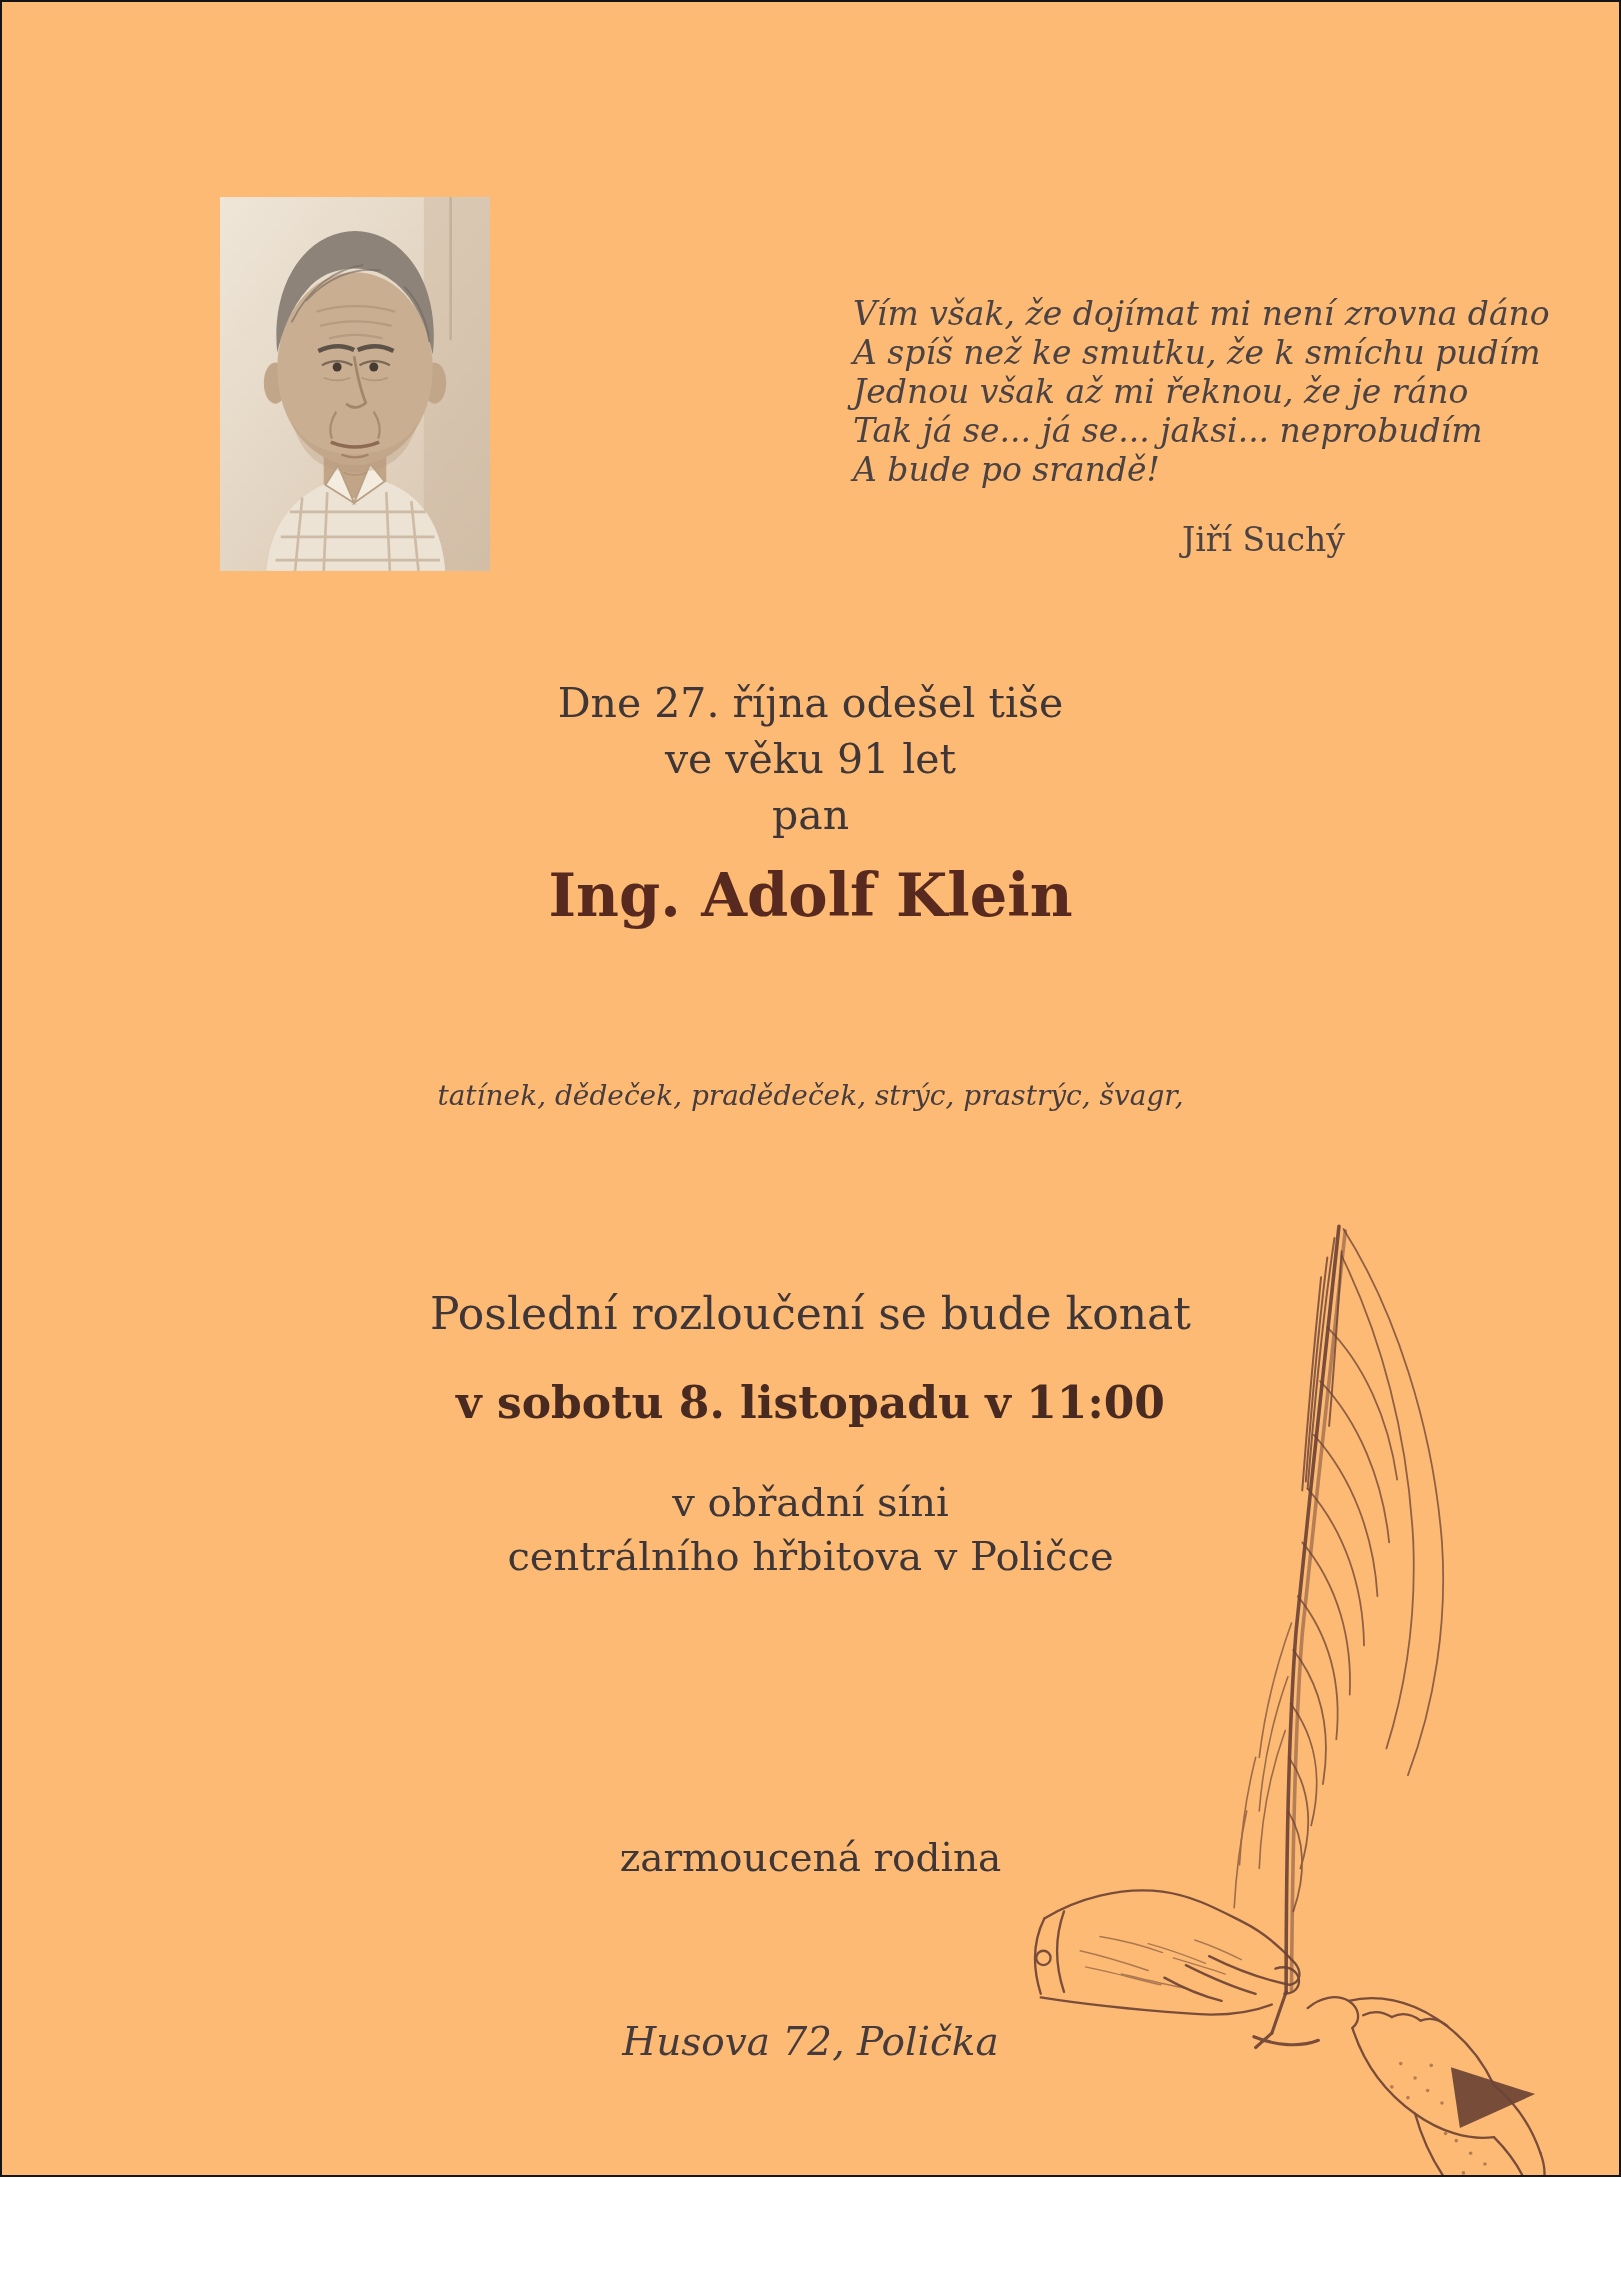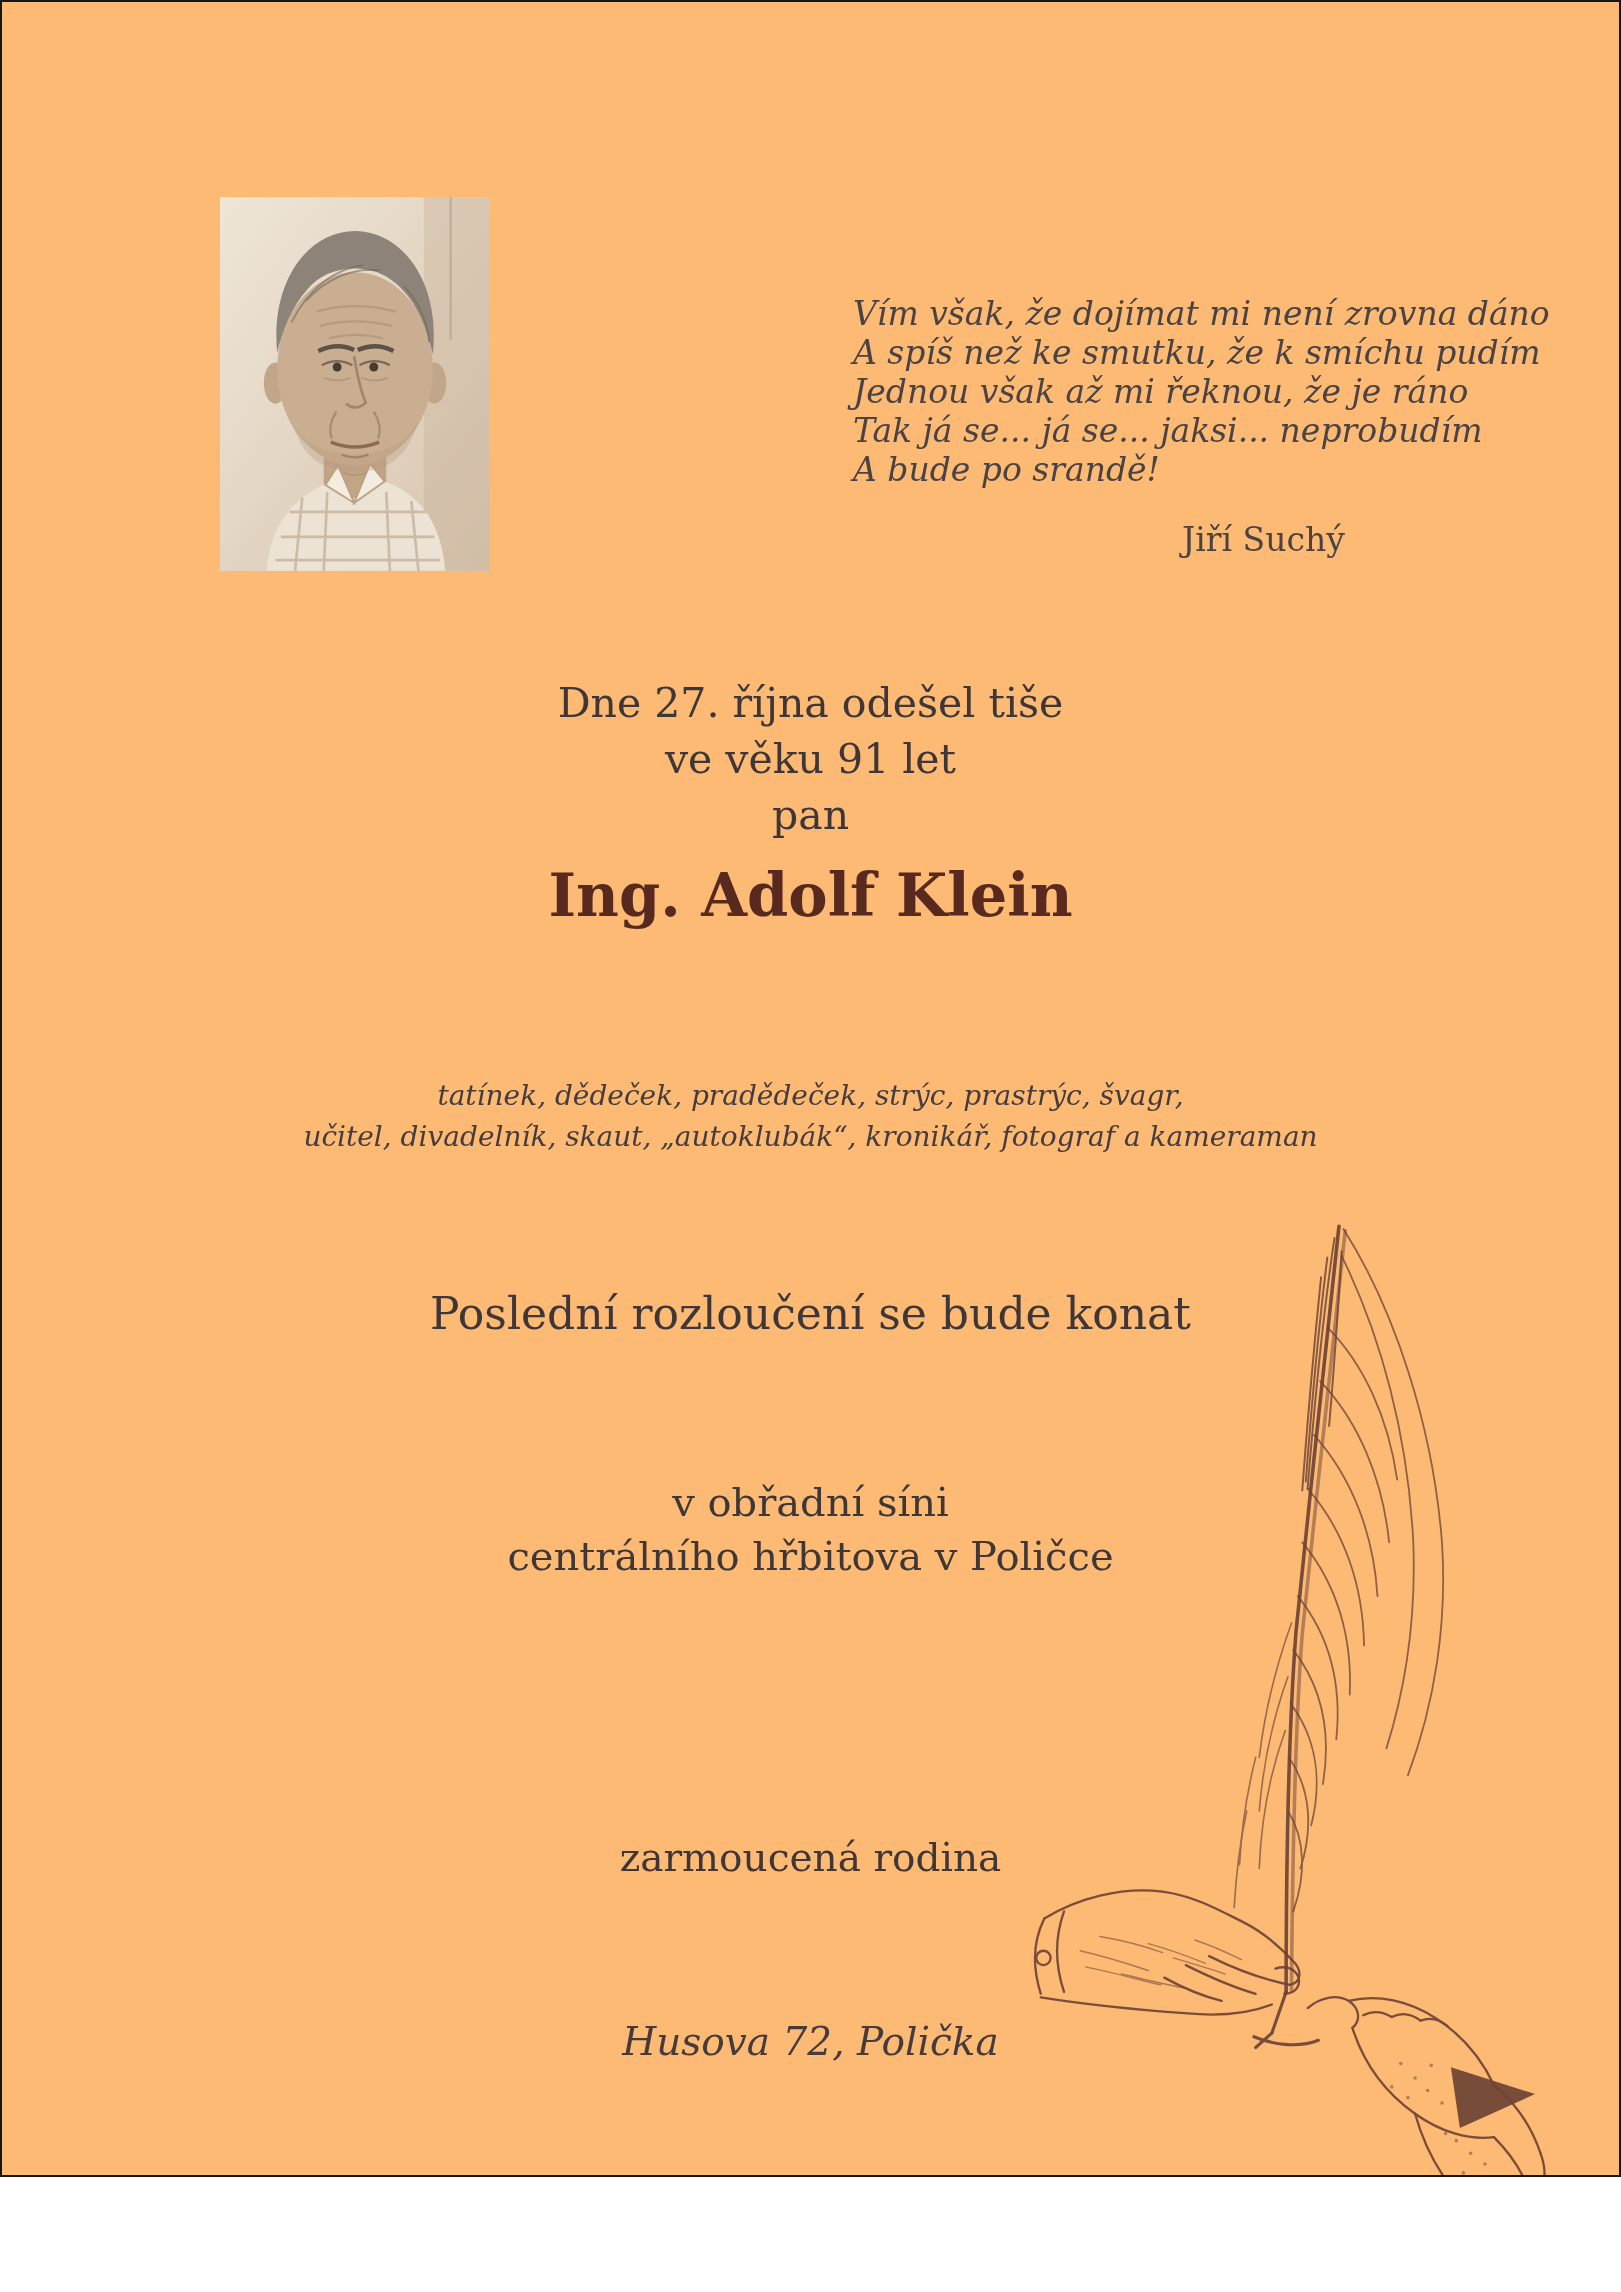--- a/index.html
+++ b/index.html
@@ -135,24 +135,24 @@
   <div class="center ann">
     <div>Dne 27. října odešel tiše</div>
     <div>ve věku 91 let</div>
     <div>pan</div>
   </div>
 
   <div class="center name">Ing. Adolf Klein</div>
 
   <div class="center roles">
     <div>tatínek, dědeček, pradědeček, strýc, prastrýc, švagr,</div>
-    <div>učitel, divadelník, skaut, „autoklubák“, kronikář, fotograf a kameraman</div>
   </div>
 
   <div class="center intro">Poslední rozloučení se bude konat</div>
+  <div class="center datetime">v sobotu 8. listopadu v 11:00</div>
   <div class="center place">
     <div>v obřadní síni</div>
     <div>centrálního hřbitova v Poličce</div>
   </div>
 
   <div class="center signature">zarmoucená rodina</div>
   <div class="center address">Husova 72, Polička</div>
 
   <div class="quill">
     <svg viewBox="0 0 680 1160" xmlns="http://www.w3.org/2000/svg">

